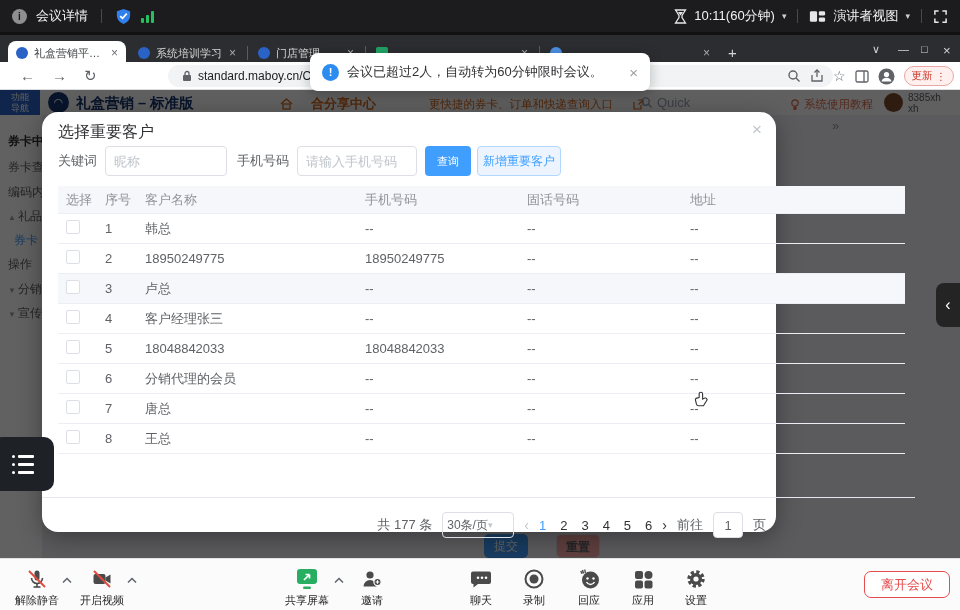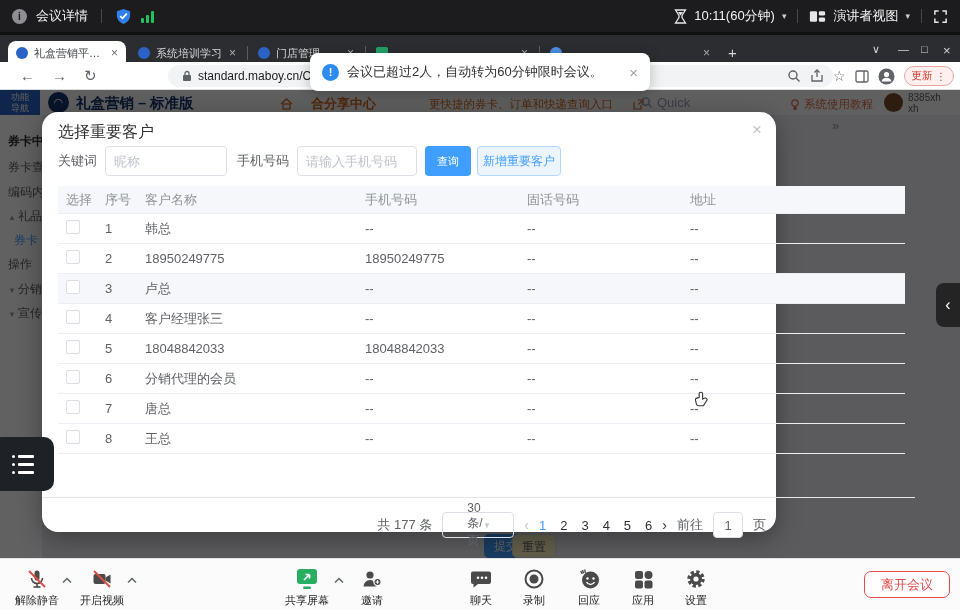--- a/index.html
+++ b/index.html
@@ -64,21 +64,21 @@
   .uname { position:absolute; left:908px; top:2px; font-size:10px; color:#606266; line-height:11px; }
 
   .side-nav { position:absolute; left:0; top:25px; width:42px; height:443px; background:#fff; font-size:12px; color:#606266; }
   .sn-item { position:absolute; left:8px; white-space:nowrap; overflow:hidden; width:34px; }
   .sn-title { font-weight:bold; color:#303133;text-align:center; }
   .sn-active { color:#409eff; left:14px; }
   .sn-arrow { font-size:8px; color:#9aa0a6; margin-right:2px; }
   .collapse-btn { position:absolute; left:832px; top:28px; color:#909399; font-size:13px; }
   .pg-btn { position:absolute; top:444px; height:24px; border-radius:5px; font-size:12px; text-align:center; line-height:24px; }
   .pg-submit { left:484px; width:44px; background:#409eff; color:#fff; }
-  .pg-reset  { left:512px; width:44px; background:#fef9c3; border:1px solid #dcdfe6; color:#606266; }
+  .pg-reset  { left:556px; width:44px; background:#fca5a5; border:1px solid #dcdfe6; color:#606266;font-weight:bold; }
   .dim { position:absolute; left:0; top:0; width:960px; height:468px; background:rgba(0,0,0,.62); }
 
   
   .modal { position:absolute; left:42px; top:22px; width:734px; height:420px; background:#fff; border-radius:16px;
     box-shadow:0 6px 24px rgba(0,0,0,.35); }
   .m-title { position:absolute; left:16px; top:10px; font-size:16px; color:#303133; }
   .m-close { position:absolute; right:14px; top:8px; font-size:17px; color:#c0c4cc; }
   .m-search { position:absolute; left:16px; top:34px; height:30px; width:840px; display:flex; align-items:center; }
   .m-label { font-size:13px; color:#606266; margin-right:8px; }
   .m-input { height:30px; border:1px solid #dcdfe6; border-radius:4px; font-size:13px; padding:0 8px; color:#606266;
@@ -94,21 +94,21 @@
   .t-row { display:flex; align-items:center; height:30px; border-bottom:1px solid #ebeef5; font-size:13px; color:#606266; }
   .t-head { height:28px; background:#f5f7fa; color:#909399; border-bottom:1px solid #ebeef5; }
   .c1 { width:47px; padding-left:8px; } .c2 { width:40px; } .c3 { width:220px; }
   .c4 { width:162px; } .c5 { width:163px; } .c6 { flex:1; }
   .t-row.hovered { background:#f5f7fa; }
   .cb { display:inline-block; width:14px; height:14px; border:1px solid #dcdfe6; border-radius:2px; background:#fff; }
 
   .m-pagination { position:absolute; right:10px; top:352px; display:flex; align-items:center; gap:10px;
     font-size:13px; color:#606266;margin-top:48px; }
   .pg-size { width:72px; height:26px; border:1px solid #dcdfe6; border-radius:4px; display:flex; align-items:center;
-    padding:0 24px; font-size:12px; color:#606266; }
+    padding:0 4px; font-size:12px; color:#606266; }
   .pg-size .caret-down{ color:#c0c4cc; }
   .pg-arrow { color:#303133; font-size:14px; }
   .pg-arrow.dis { color:#c0c4cc; }
   .pg-pages { display:flex; gap:14px; font-size:13px; color:#303133; }
   .pg-num.cur { color:#409eff; }
   .goto-input { width:30px; height:26px; border:1px solid #dcdfe6; border-radius:4px; text-align:center; font-size:13px;
     color:#606266; font-family:inherit; outline:none; }
   .m-footline { position:absolute; left:0; top:385px; width:873px; height:1px; background:#e4e7ed; }
   .m-footer { position:absolute; left:0; top:392px; width:873px; display:flex; justify-content:center; gap:8px; }
   .btn-ok { width:46px; height:28px; background:#409eff; color:#fff; }

